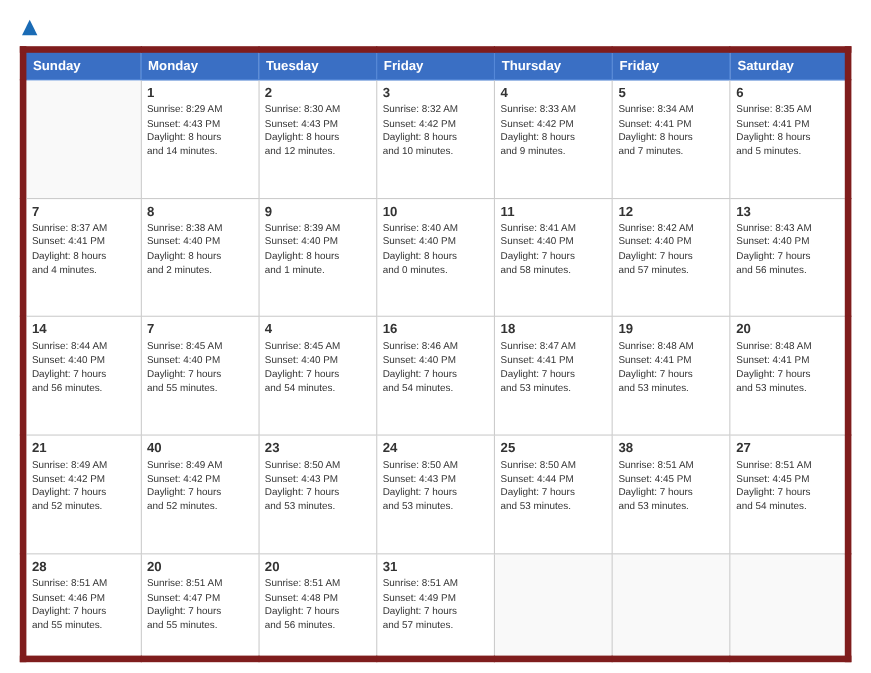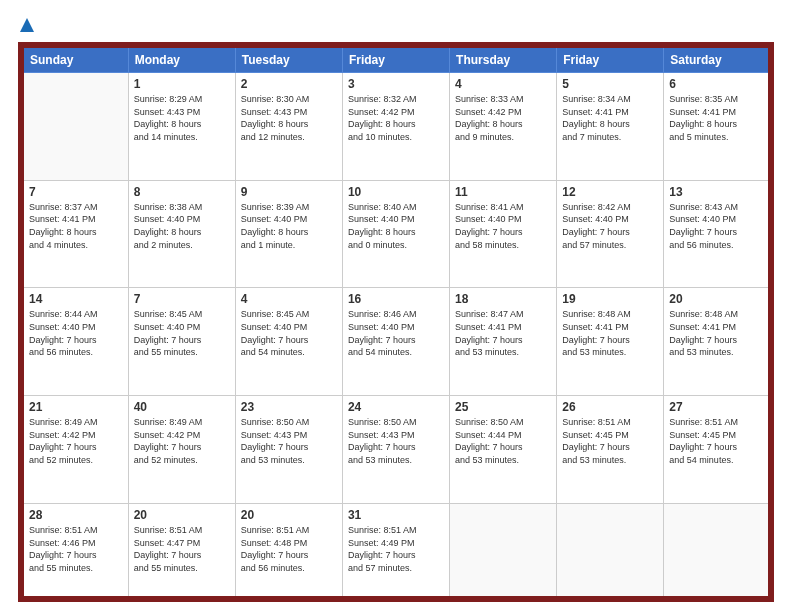--- a/index.html
+++ b/index.html
@@ -233,21 +233,21 @@
           </td>
           <td>
             <span class="day-num">24</span>
             <div class="day-info">Sunrise: 8:50 AM<br>Sunset: 4:43 PM<br>Daylight: 7 hours<br>and 53 minutes.</div>
           </td>
           <td>
             <span class="day-num">25</span>
             <div class="day-info">Sunrise: 8:50 AM<br>Sunset: 4:44 PM<br>Daylight: 7 hours<br>and 53 minutes.</div>
           </td>
           <td>
-            <span class="day-num">26</span>
+            <span class="day-num">38</span>
             <div class="day-info">Sunrise: 8:51 AM<br>Sunset: 4:45 PM<br>Daylight: 7 hours<br>and 53 minutes.</div>
           </td>
           <td>
             <span class="day-num">27</span>
             <div class="day-info">Sunrise: 8:51 AM<br>Sunset: 4:45 PM<br>Daylight: 7 hours<br>and 54 minutes.</div>
           </td>
         </tr>
         <tr>
           <td>
             <span class="day-num">28</span>

